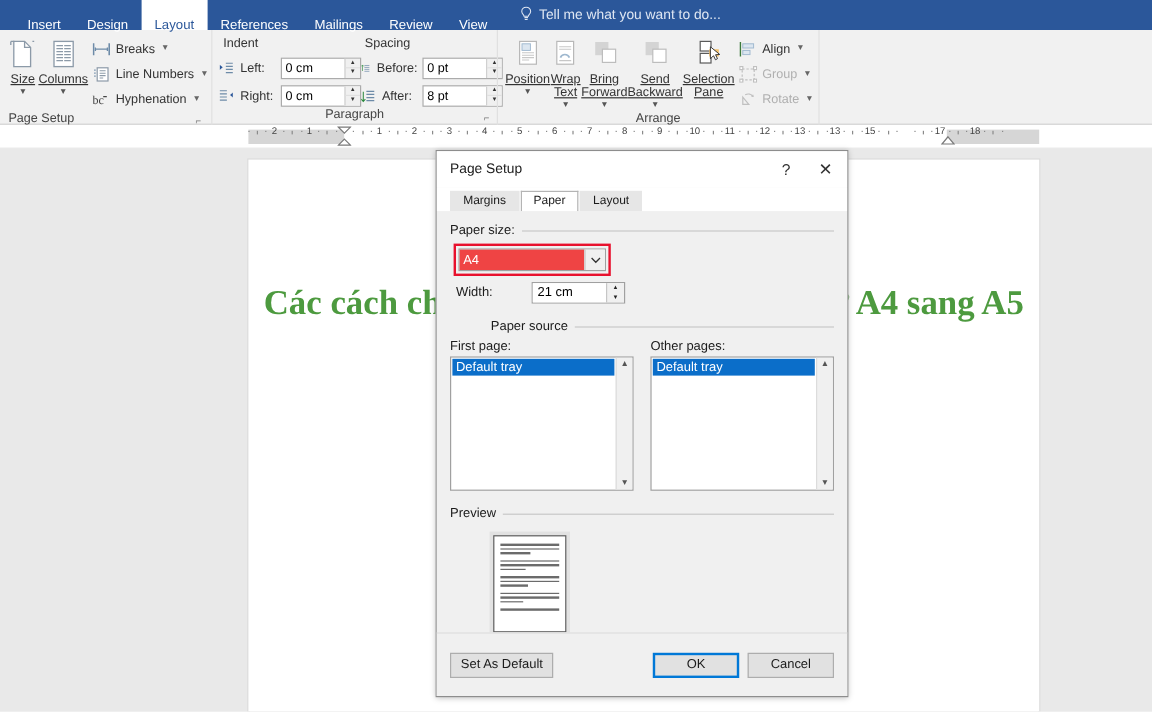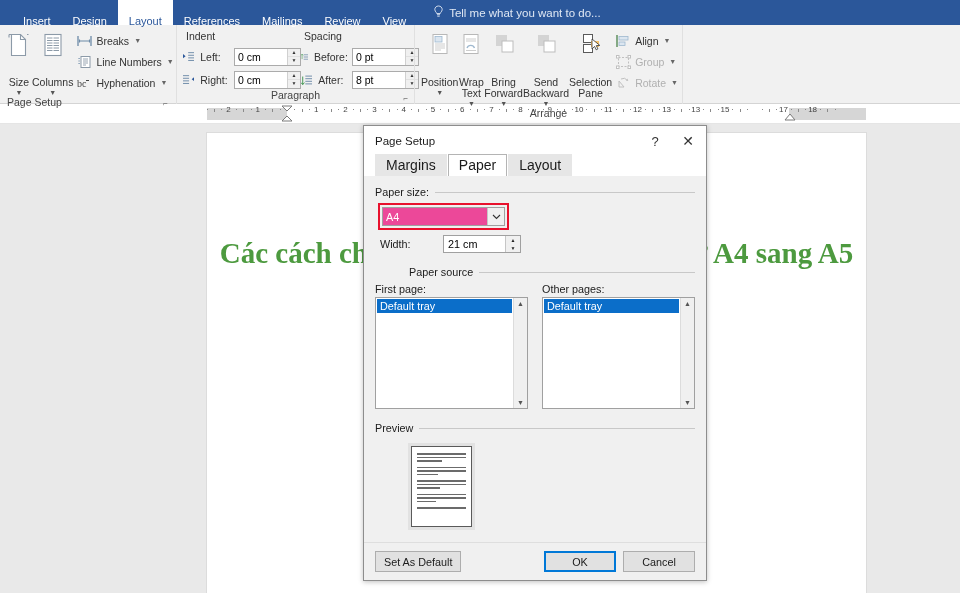--- a/index.html
+++ b/index.html
@@ -81,21 +81,21 @@
     color:#777; font-size:8px; line-height:9px;
     cursor:pointer;
   }
 
   .bigbtn {
     width:50px;
     display:flex; flex-direction:column; align-items:center;
     padding-top:4px;
     cursor:default;
   }
-  .bigbtn .lbl { font-size:10.5px; color:#333; text-align:center; line-height:11px; margin-top:18px;}
+  .bigbtn .lbl { font-size:10.5px; color:#333; text-align:center; line-height:11px; margin-top:2px;text-decoration:underline;}
   .bigbtn .caret { font-size:7px; color:#555; line-height:7px; margin-top:1px; }
 
   .smallcol { display:flex; flex-direction:column; padding-top:2px; }
   .smallbtn {
     display:flex; align-items:center; gap:4px;
     height:21px; padding:0 4px;
     font-size:10.5px; color:#333;
     cursor:default; white-space:nowrap;
   }
   .smallbtn .caret { font-size:7px; color:#666; margin-left:1px; }
@@ -203,21 +203,21 @@
   .dlg-tabs {
     height:20px; background:#ffffff;
     display:flex; align-items:flex-end;
     padding-left:11px;
     position:relative;
   }
   .dlg-tabs:after{
     content:""; position:absolute; left:0; right:0; bottom:0; height:1px;
   }
   .dlg-tab {
-    font-size:14px; color:#1b1b1b;
+    font-size:10px; color:#1b1b1b;
     padding:2px 10px 3px 10px;
     border:1px solid transparent;
     background:#e6e6e6;
     border-bottom:0;
     cursor:pointer;
     margin-right:1px;
   }
   .dlg-tab.active { background:#ffffff; border-color:#b4b4b4; }
 
   .dlg-body { padding:8px 11px 0 11px; background:#f0f0f0; height:calc(100% - 50px); position:relative; }
@@ -228,21 +228,21 @@
 
   .combo {
     display:flex; height:19px;
     border:1px solid #a0a0a0; background:#ffffff;
     align-items:stretch;
   }
   .combo .val {
     flex:1; display:flex; align-items:center; padding:0 3px;
     font-size:10.8px;
   }
-  .combo .val.sel { background:#ec4899; color:#ffffff; }
+  .combo .val.sel { background:#ef4444; color:#ffffff; }
   .combo .arrow {
     width:17px; background:#f0f0f0; border-left:1px solid #c6c6c6;
     display:flex; align-items:center; justify-content:center;
   }
 
   .redbox {
     border:2px solid #e8112d;
     padding:2px;
     width:131px;
     margin:5px 0 0 3px;
@@ -300,21 +300,21 @@
   .applyrow .alabel { font-size:10.8px; color:#1b1b1b; }
   .apply-combo { width:110px; }
   .btn {
     border:1px solid #adadad; background:#e1e1e1;
     font-family:"Liberation Sans", sans-serif; font-size:10.8px; color:#1b1b1b;
     height:21px; padding:0 10px; cursor:pointer;
     display:inline-flex; align-items:center; justify-content:center;
   }
   .btn.print { margin-left:auto; }
   .dlg-footer {
-    position:absolute; left:0; right:0; bottom:0; height:38px;
+    position:absolute; left:0; right:0; bottom:0; height:53px;
     background:#f0f0f0;
     border-top:1px solid #dedede;
     display:flex; align-items:center;
     padding:0 11px;
     gap:7px;
   }
   .dlg-footer .spacer { flex:1; }
   .btn.ok { width:72px; border:2px solid #0078d7; background:#e1e1e1; }
   .btn.cancel { width:72px; }
   .btn.setdef { padding:0 8px; }

